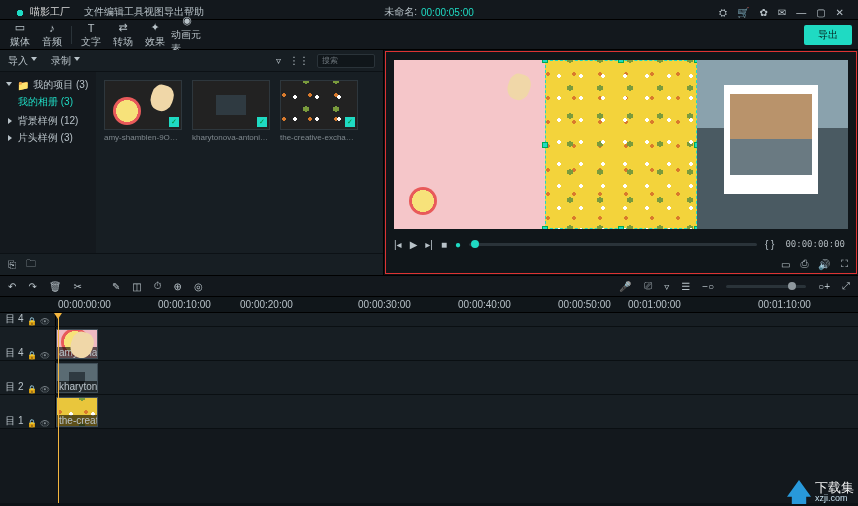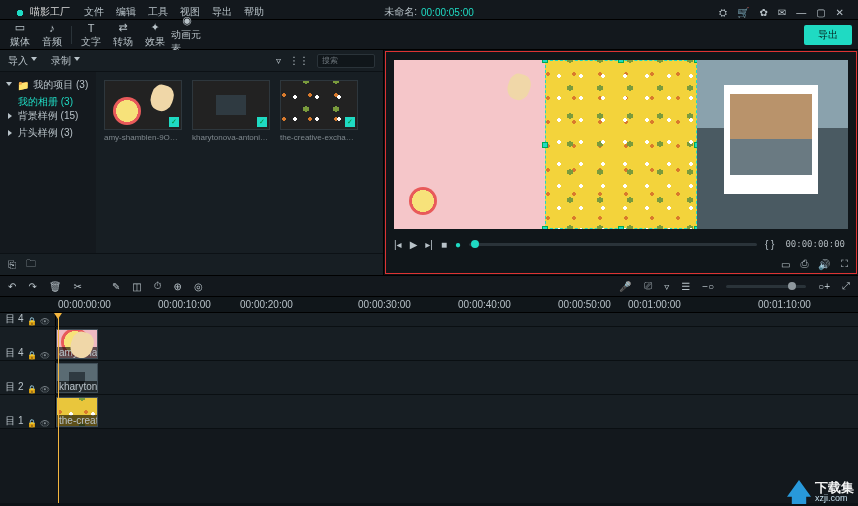--- a/index.html
+++ b/index.html
@@ -1,20 +1,20 @@
 <!DOCTYPE html>
 <html><head>
 <meta charset="utf-8">
 <style>
 *{margin:0;padding:0;box-sizing:border-box;font-family:"Microsoft YaHei",Arial,sans-serif;font-size:10px;color:#b8c2c8;-webkit-user-select:none;user-select:none}
 body{background:#0d1216;width:858px;height:506px;overflow:hidden;position:relative}
 .topbar{height:20px;background:#13181d;display:flex;align-items:flex-end;padding:0 14px;border-bottom:1px solid #000}
 .logo{width:12px;height:12px;border-radius:50%;background:radial-gradient(circle,#1fdac3 40%,transparent 41%);margin-right:4px}
 .brand{font-size:10px;color:#ddd;margin-right:14px}
-.menu{display:flex;gap:12px;font-size:10px;color:#aeb6bb}
+.menu{display:flex;gap:0;font-size:10px;color:#aeb6bb}
 .menu span{cursor:pointer}
 .top-center{position:absolute;left:50%;transform:translateX(-50%);display:flex;align-items:center;gap:4px;font-size:10px}
 .top-center .tc{color:#1fdac3}
 .top-right{margin-left:auto;display:flex;gap:10px;font-size:11px;color:#8a9399}
 .top-right span{cursor:pointer}
 .tabbar{height:30px;background:#13181d;display:flex;align-items:flex-end;padding-left:4px;border-bottom:1px solid #000}
 .tab{width:32px;height:28px;display:flex;flex-direction:column;align-items:center;justify-content:center;gap:1px;font-size:8px;color:#8a9399;cursor:pointer}
 .tab.active{color:#1fdac3}
 .tab .ic{font-size:11px}
 .tabbar .sep{width:1px;height:18px;background:#2a3339;margin:0 3px;align-self:center}
@@ -22,21 +22,21 @@
 .middle{display:flex;height:225px}
 .mediapanel{width:384px;background:#171e23;display:flex;flex-direction:column;border-right:1px solid #000}
 .mptool{height:22px;display:flex;align-items:center;padding:0 8px;gap:14px;font-size:9px;color:#9aa3a9;border-bottom:1px solid #0c1115}
 .mptool .left{display:flex;gap:14px}
 .mptool .left span{display:flex;align-items:center;gap:3px;cursor:pointer}
 .mptool .right{margin-left:auto;display:flex;gap:8px;align-items:center}
 .mptool .search{width:58px;height:14px;background:#10161a;border:1px solid #2a3339;border-radius:2px;padding:0 4px;font-size:8px;color:#6a7379}
 .mpbody{flex:1;display:flex}
 .tree{width:96px;background:#14191e;padding:6px 6px;font-size:9px;color:#9aa3a9}
 .tree .folder{display:flex;align-items:center;gap:3px;margin-bottom:3px;cursor:pointer}
-.tree .sub{padding-left:12px;color:#1fdac3;}
+.tree .sub{padding-left:12px;color:#1fdac3;margin-bottom:5px}
 .tree .item{padding-left:2px;margin-bottom:3px;cursor:pointer}
 .thumbs{flex:1;padding:8px;display:flex;gap:10px;align-items:flex-start}
 .thumb{width:78px;display:flex;flex-direction:column;gap:3px;cursor:pointer}
 .thumb .img{width:78px;height:50px;background:#222;position:relative;border:1px solid #2e373d}
 .thumb .check{position:absolute;bottom:2px;right:2px;width:10px;height:10px;background:#1fdac3;display:flex;align-items:center;justify-content:center;font-size:7px;color:#083}
 .thumb .cap{font-size:8px;color:#7f888e;white-space:nowrap;overflow:hidden;text-overflow:ellipsis;text-align:center}
 .mpfoot{height:22px;display:flex;align-items:center;gap:10px;padding:0 8px;font-size:12px;color:#6a7379;border-top:1px solid #0c1115}
 .preview{flex:1;background:#10161a;display:flex;flex-direction:column;border:1px solid #d33;margin:1px}
 .canvas{flex:1;margin:8px 8px 4px;background:#000;display:flex;position:relative;overflow:hidden}
 .pane{flex:1;position:relative}
@@ -74,21 +74,21 @@
 .art-canal{background:linear-gradient(#bcd1de 35%,#6a7a82 35% 70%,#3d4a52 70%)}
 .art-canal::before{content:"";position:absolute;left:30%;top:30%;width:40%;height:40%;background:#2f3a41}
 .art-yellow{background:#f3d33b;position:relative}
 .art-yellow::before{content:"";position:absolute;inset:0;background-image:radial-gradient(#fff 2px,transparent 2px),radial-gradient(#7a9b3c 3px,transparent 3px),radial-gradient(#d97a2c 2px,transparent 2px);background-size:22px 22px,30px 28px,26px 24px;background-position:3px 5px,10px 14px,16px 2px}
 .art-photo{background:linear-gradient(#8aa2ad 40%,#4a5a62 40%);position:relative}
 .art-photo::before{content:"";position:absolute;left:18%;top:15%;width:62%;height:64%;background:#fff}
 .art-photo::after{content:"";position:absolute;left:22%;top:20%;width:54%;height:48%;background:linear-gradient(#b9936b 55%,#6a7a82 55%)}
 .watermark{position:absolute;right:4px;bottom:2px;z-index:20;display:flex;align-items:center;gap:4px;opacity:.95;pointer-events:none}
 .wm-icon{width:24px;height:24px;background:#2aa0e6;clip-path:polygon(50% 100%,100% 30%,80% 30%,80% 0,20% 0,20% 30%,0 30%);transform:rotate(180deg)}
 .wm-t{display:flex;flex-direction:column;line-height:1}
-.wm-t .a{font-size:13px;font-weight:bold;color:#fff}
+.wm-t .a{font-size:13px;font-weight:normal;color:#fff}
 .wm-t .b{font-size:9px;color:#cfe8f7}
 .tri{display:inline-block;border:3px solid transparent}
 .tri.down{border-top:4px solid currentColor}
 .tri.right{border-left:4px solid currentColor}
 </style>
 </head>
 <body>
 
 <div class="topbar">
   <div class="logo"></div>
@@ -162,21 +162,21 @@
       <div class="right">
         <span>▿</span>
         <span>⋮⋮</span>
         <div class="search">搜索</div>
       </div>
     </div>
     <div class="mpbody">
       <div class="tree">
         <div class="folder"><i class="tri down"></i>&nbsp;📁 <span>我的项目 (3)</span></div>
         <div class="sub">我的相册 (3)</div>
-        <div class="item"><i class="tri right"></i> <span>背景样例 (15)</span></div>
+        <div class="item"><i class="tri right"></i> <span>背景样例 (12)</span></div>
         <div class="item"><i class="tri right"></i> <span>片头样例 (3)</span></div>
       </div>
       <div class="thumbs">
         <div class="thumb">
           <div class="img art-pink">
               <div class="check">✓</div>
             </div>
           <div class="cap">amy-shamblen-9OR92hI6F</div>
         </div>
         <div class="thumb">

